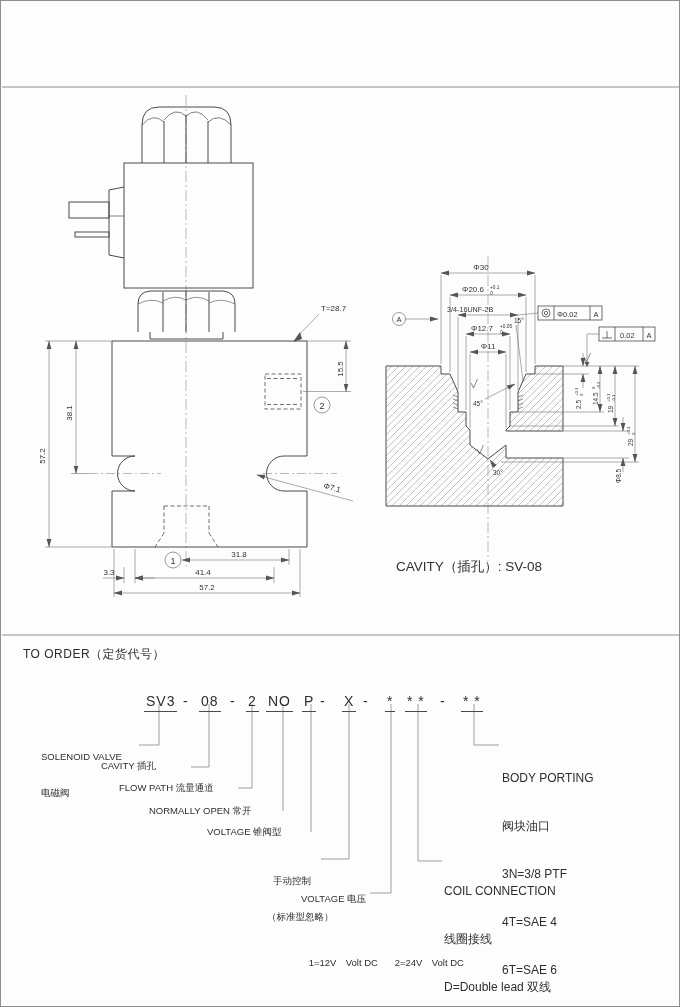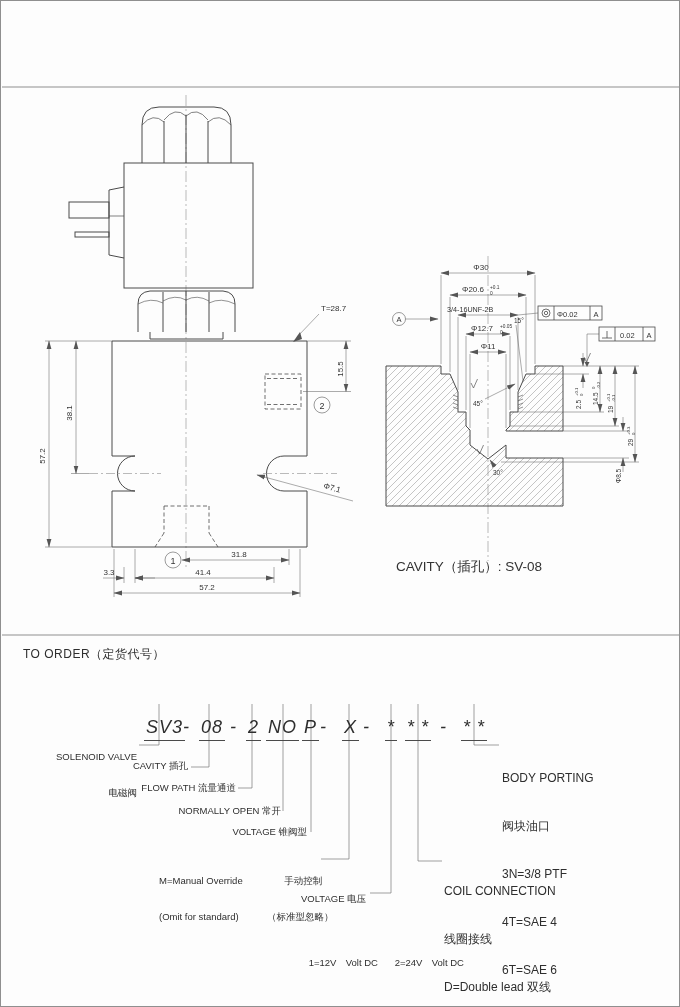--- a/index.html
+++ b/index.html
@@ -1,24 +1,24 @@
 <!DOCTYPE html>
 <html><head>
 <meta charset="utf-8">
 <style>
   html,body{margin:0;padding:0;background:#e8e8e8;}
   .page{position:relative;width:680px;height:1007px;margin:0 auto;background:#fdfdfd;
         border:1px solid #8f8f8f;box-sizing:border-box;overflow:hidden;
         font-family:"Liberation Sans","DejaVu Sans",sans-serif;color:#2e2e2e;}
   svg{position:absolute;left:0;top:0;}
   .t{position:absolute;white-space:pre;}
-  .ra{text-align:right;}
+  .ra{}
   .f9{font-size:9.5px;line-height:12px;}
   .title{font-size:12px;letter-spacing:.5px;}
-  .codeseg{position:absolute;top:716px;font-size:18px;letter-spacing:1px;font-style:italic;}
+  .codeseg{position:absolute;top:692px;font-size:14px;letter-spacing:1px;}
   .u{border-bottom:1.2px solid #4a4a4a;padding:0 2px 2px 2px;}
   .lines div{line-height:11.9px;font-size:12px;}
   .vrow span{display:inline-block;font-size:9.5px;}
   .vc1{width:37px;margin-left:15px;} .vc2{width:49px;} .vc3{width:37px;} .vc4{width:49px;}
 </style>
 </head>
 <body>
 
 <div class="page">
 
@@ -315,26 +315,22 @@
 
   <div class="t f9 ra" style="left:40px;top:726px;width:96px;">
     <div>SOLENOID VALVE</div>
     <div>电磁阀</div>
   </div>
   <div class="t f9 ra" style="left:100px;top:759px;width:87px;">CAVITY 插孔</div>
   <div class="t f9 ra" style="left:118px;top:781px;width:117px;">FLOW PATH 流量通道</div>
   <div class="t f9 ra" style="left:148px;top:804px;width:132px;">NORMALLY OPEN 常开</div>
   <div class="t f9 ra" style="left:206px;top:825px;width:100px;">VOLTAGE 锥阀型</div>
 
-  <div class="t f9" style="left:158px;top:850px;">
-    <div>M=Manual Override</div>
-    <div>(Omit for standard)</div>
-  </div>
   <div class="t f9" style="left:266px;top:850px;">
-    <div style="padding-left:6px;text-align:center;">手动控制</div>
+    <div style="padding-left:6px;">手动控制</div>
     <div>（标准型忽略）</div>
   </div>
 
   <div class="t f9" style="left:300px;top:892px;">VOLTAGE 电压</div>
   <div class="t" style="left:266px;top:897px;">
     <div class="vrow">
       <span class="vc1">1=12V</span><span class="vc2">Volt DC</span><span class="vc3">2=24V</span><span class="vc4">Volt DC</span>
     </div>
     
     

